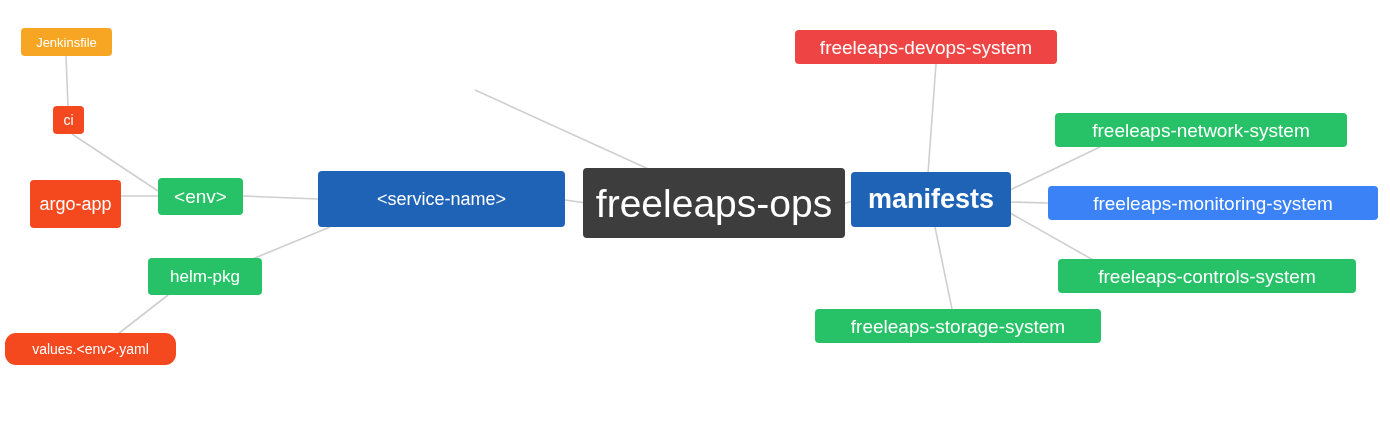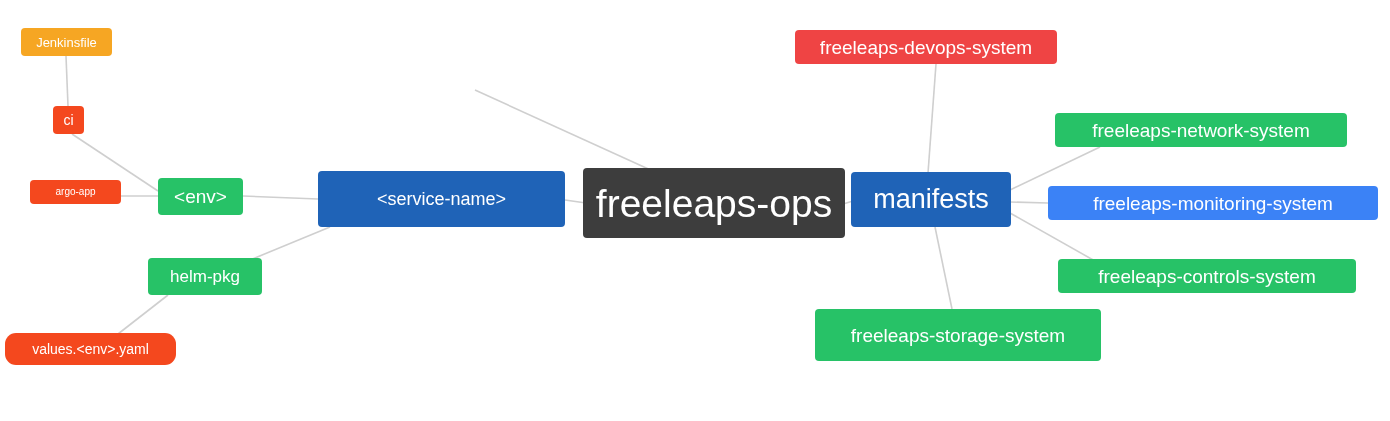--- a/index.html
+++ b/index.html
@@ -36,32 +36,32 @@
     white-space: nowrap;
     line-height: 1;
     cursor: pointer;
     user-select: none;
   }
   
   .n-root       { left: 583px;  top: 168px; width: 262px; height: 70px; background: #3d3d3d; font-size: 39px; }
   
   .n-fcp        { left: 315px;  top: 38px;  width: 275px; height: 52px; background: #1f63b7; font-size: 27px; }
   .n-svc        { left: 318px;  top: 171px; width: 247px; height: 56px; background: #1f63b7; font-size: 18px; }
-  .n-manifests  { left: 851px;  top: 172px; width: 160px; height: 55px; background: #1f63b7; font-size: 27px; }
+  .n-manifests  { left: 851px;  top: 172px; width: 160px; height: 55px; background: #1f63b7; font-size: 27px; font-weight: bold; }
   
   .n-env        { left: 158px;  top: 178px; width: 85px;  height: 37px; background: #27c267; font-size: 19px; }
   .n-helm       { left: 148px;  top: 258px; width: 114px; height: 37px; background: #27c267; font-size: 17px; }
   .n-devops     { left: 795px;  top: 30px;  width: 262px; height: 34px; background: #ef4444; font-size: 19px; }
   .n-network    { left: 1055px; top: 113px; width: 292px; height: 34px; background: #27c267; font-size: 19px; }
   .n-monitoring { left: 1048px; top: 186px; width: 330px; height: 34px; background: #3b82f6; font-size: 19px; }
   .n-controls   { left: 1058px; top: 259px; width: 298px; height: 34px; background: #27c267; font-size: 19px; }
-  .n-storage    { left: 815px;  top: 309px; width: 286px; height: 52px; background: #27c267; font-size: 19px; }
+  .n-storage    { left: 815px;  top: 309px; width: 286px; height: 34px; background: #27c267; font-size: 19px; }
   
   .n-ci         { left: 53px;   top: 106px; width: 31px;  height: 28px; background: #f4481e; font-size: 14px; }
-  .n-argo       { left: 30px;   top: 180px; width: 91px;  height: 24px; background: #f4481e; font-size: 10px; }
+  .n-argo       { left: 30px;   top: 180px; width: 91px;  height: 48px; background: #f4481e; font-size: 18px; }
   .n-values     { left: 5px;    top: 333px; width: 171px; height: 32px; background: #f4481e; font-size: 14px; border-radius: 11px; }
   
   .n-jenkins    { left: 21px;   top: 28px;  width: 91px;  height: 28px; background: #f6a623; font-size: 13px; }
 </style>
 </head>
 <body>
 
 <div class="canvas">
 
   <svg class="edges" width="1390" height="421" aria-hidden="true">

